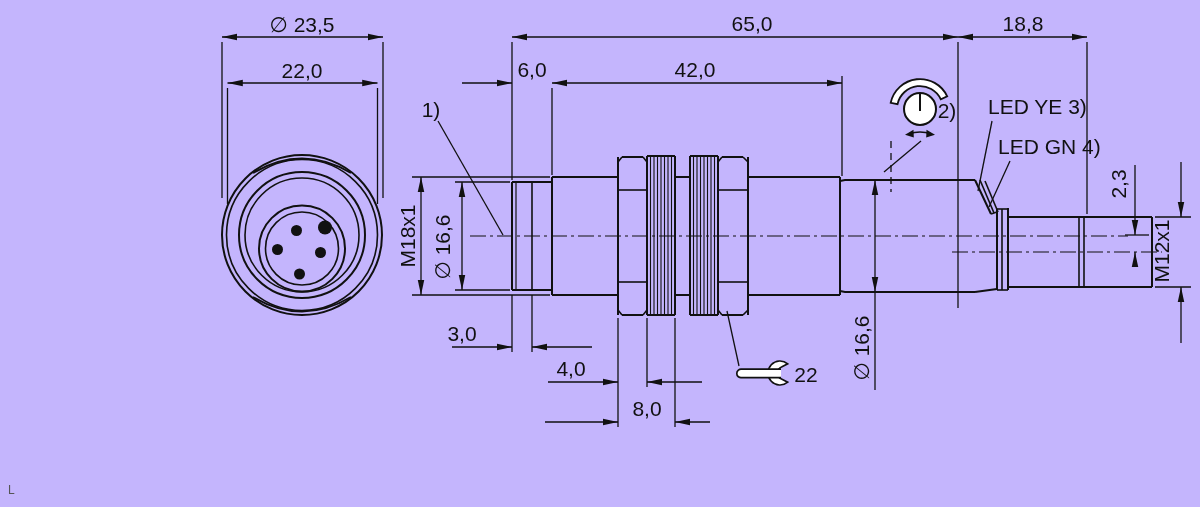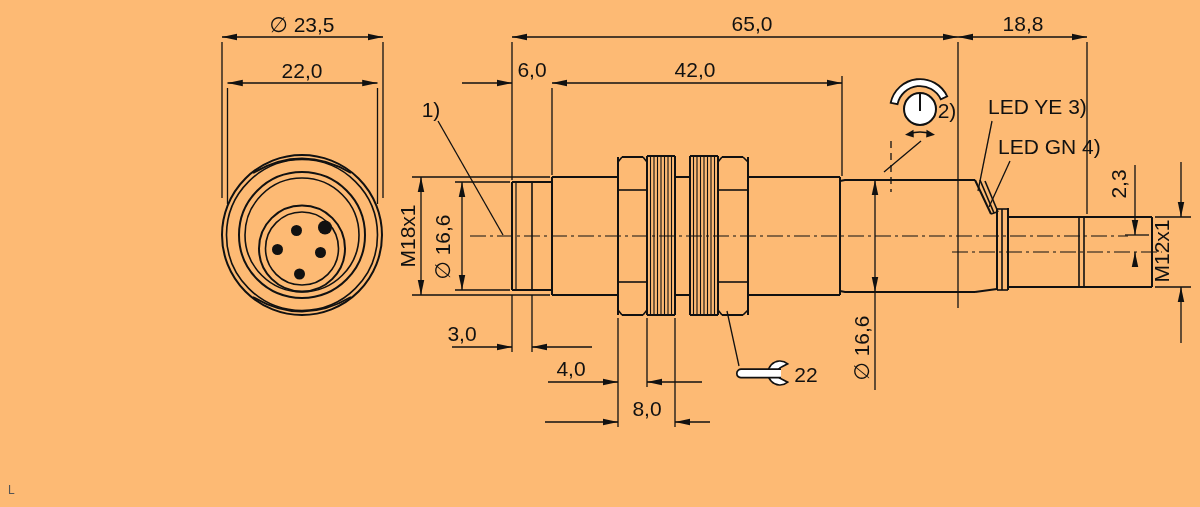--- a/index.html
+++ b/index.html
@@ -1,16 +1,16 @@
 <!DOCTYPE html>
 <html><head>
 <meta charset="utf-8">
 <style>
   html,body{margin:0;padding:0;background:#ffffff;}
-  .stage{position:relative;width:1200px;height:507px;background:#fdba74;overflow:hidden;
+  .stage{position:relative;width:1200px;height:507px;background:#c4b5fd;overflow:hidden;
          font-family:"Liberation Sans", sans-serif;}
   svg{display:block}
   text{font-family:"Liberation Sans", sans-serif;fill:#111;}
   .dimtxt{font-size:21px;}
   .notetxt{font-size:21px;}
   .wm{font-size:12px;fill:#555;}
 </style>
 </head>
 <body>
 

